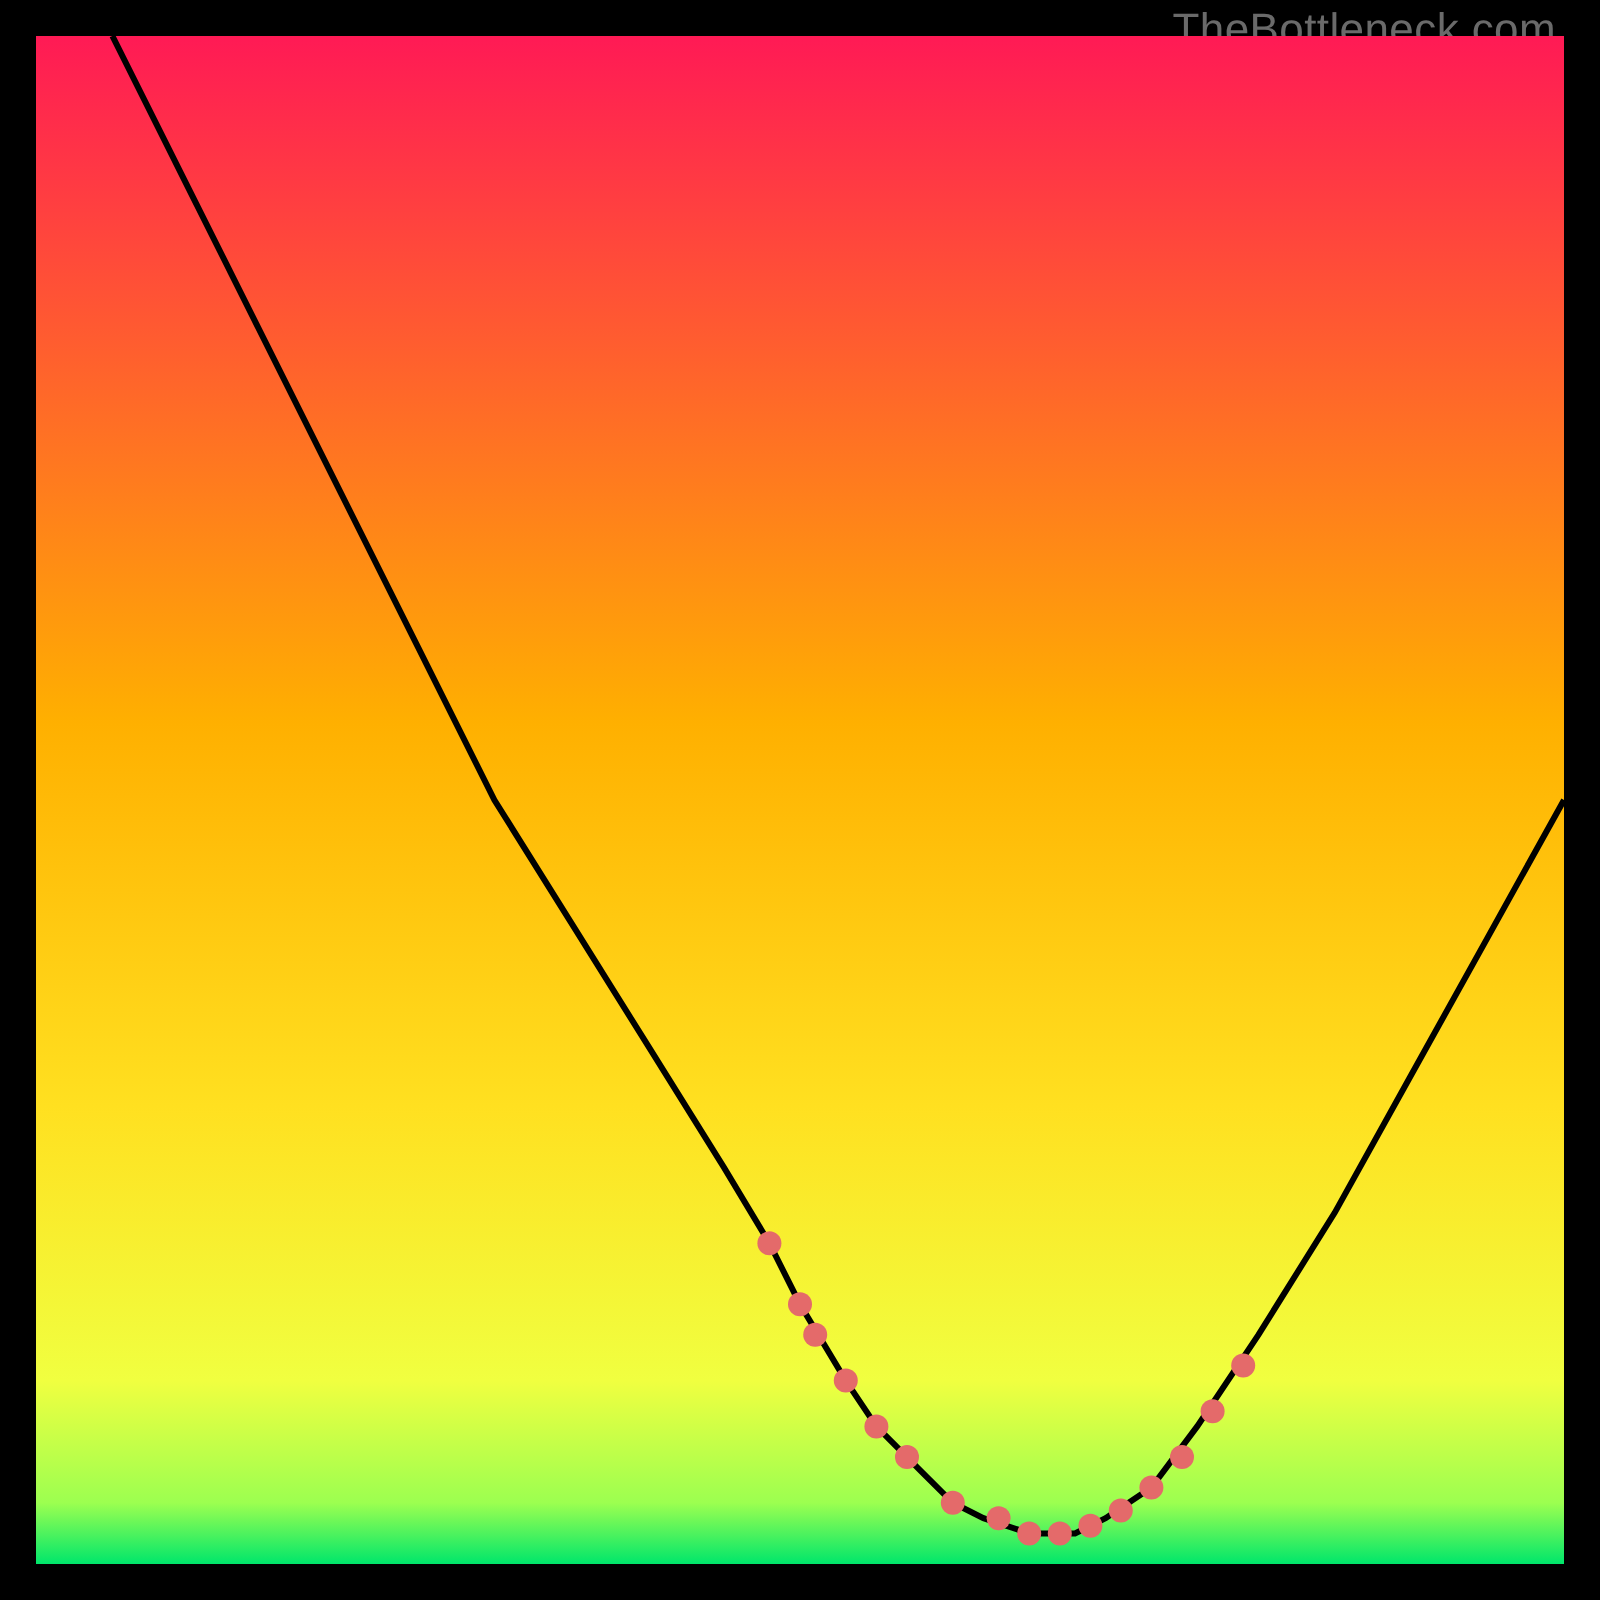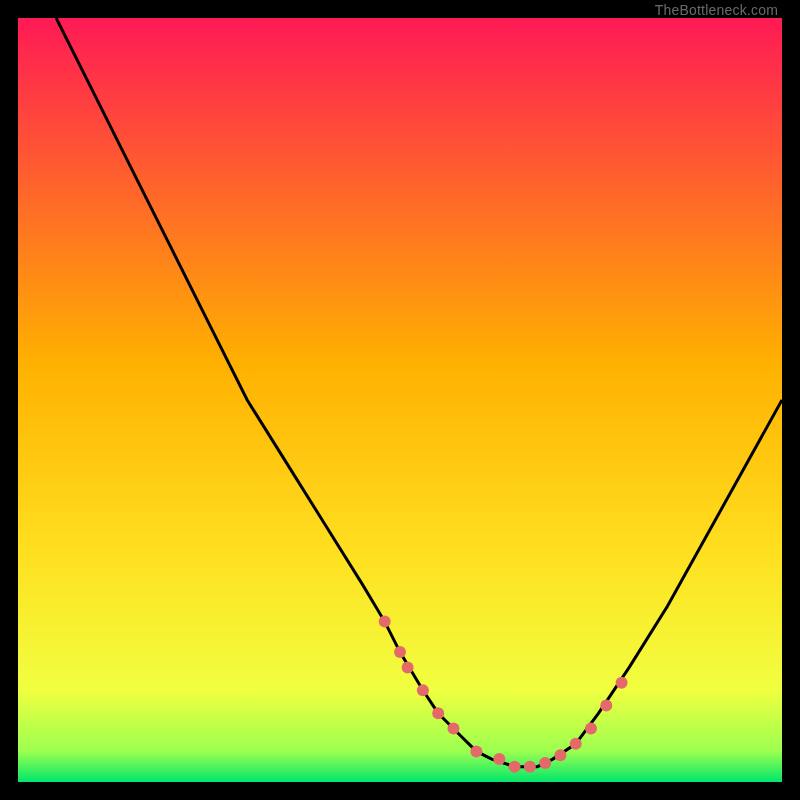--- a/index.html
+++ b/index.html
@@ -24,21 +24,21 @@
     left: 0;
     top: 0;
     width: 764px;
     height: 764px;
   }
   .watermark {
     position: absolute;
     top: 2px;
     right: 22px;
     color: #6a6a6a;
-    font-size: 14px;
+    font-size: 22px;
     font-weight: 500;
     letter-spacing: 0.2px;
   }
 </style>
 </head>
 <body>
 
 <div class="watermark">TheBottleneck.com</div>
 
 <div class="frame">

